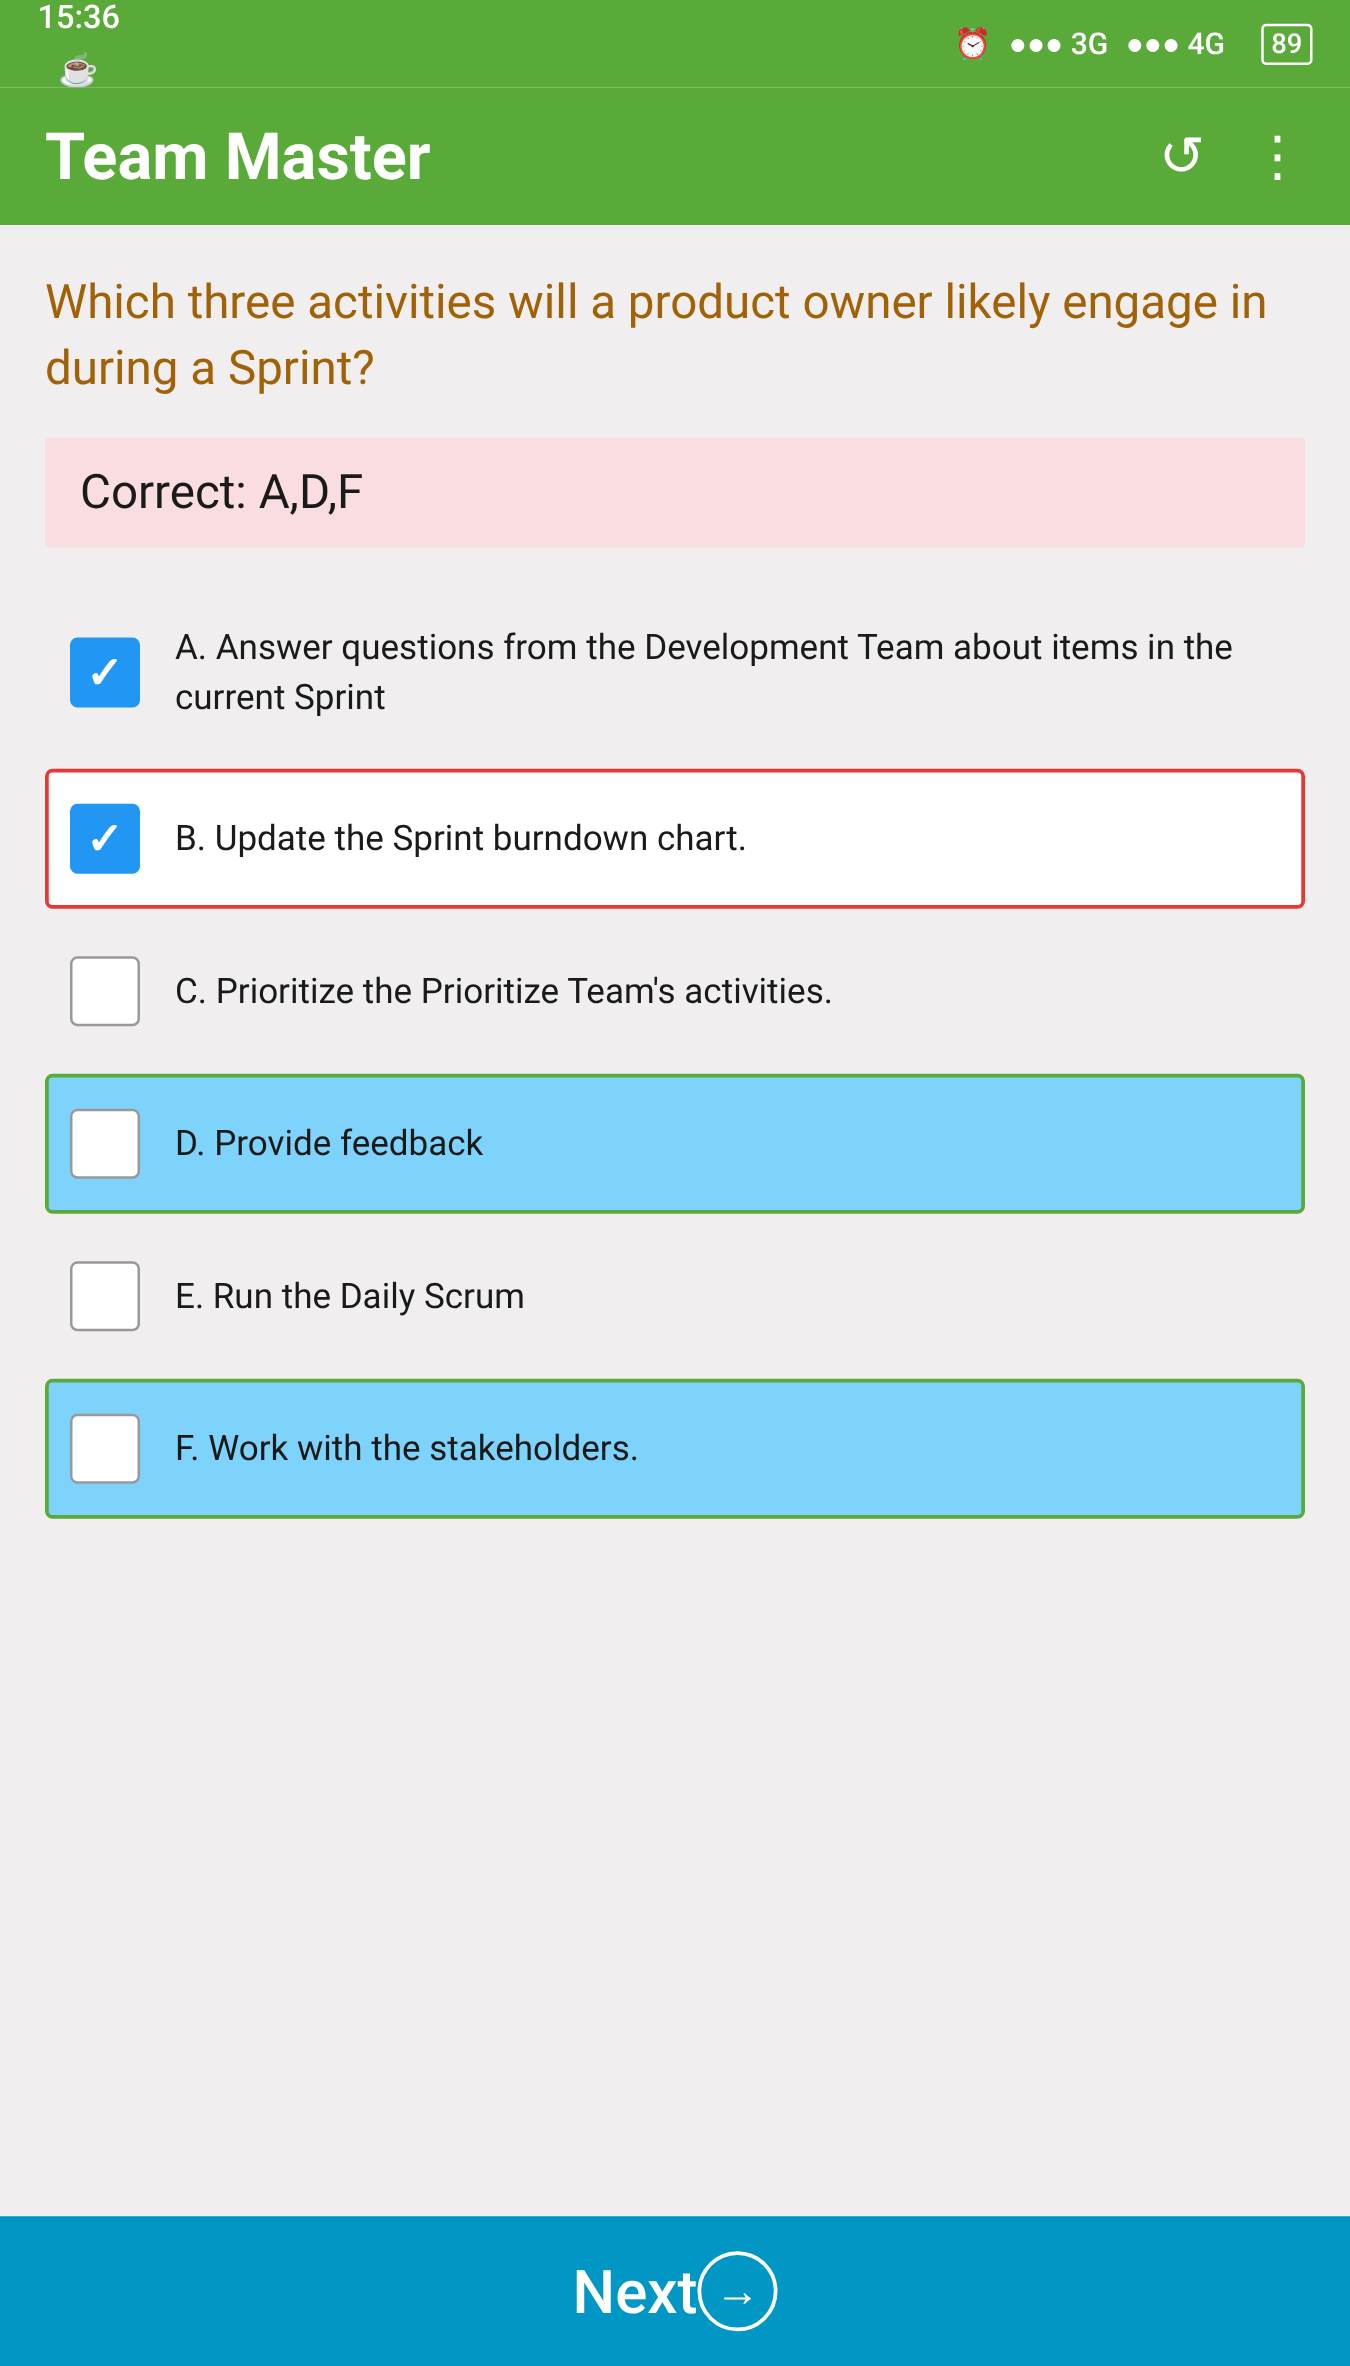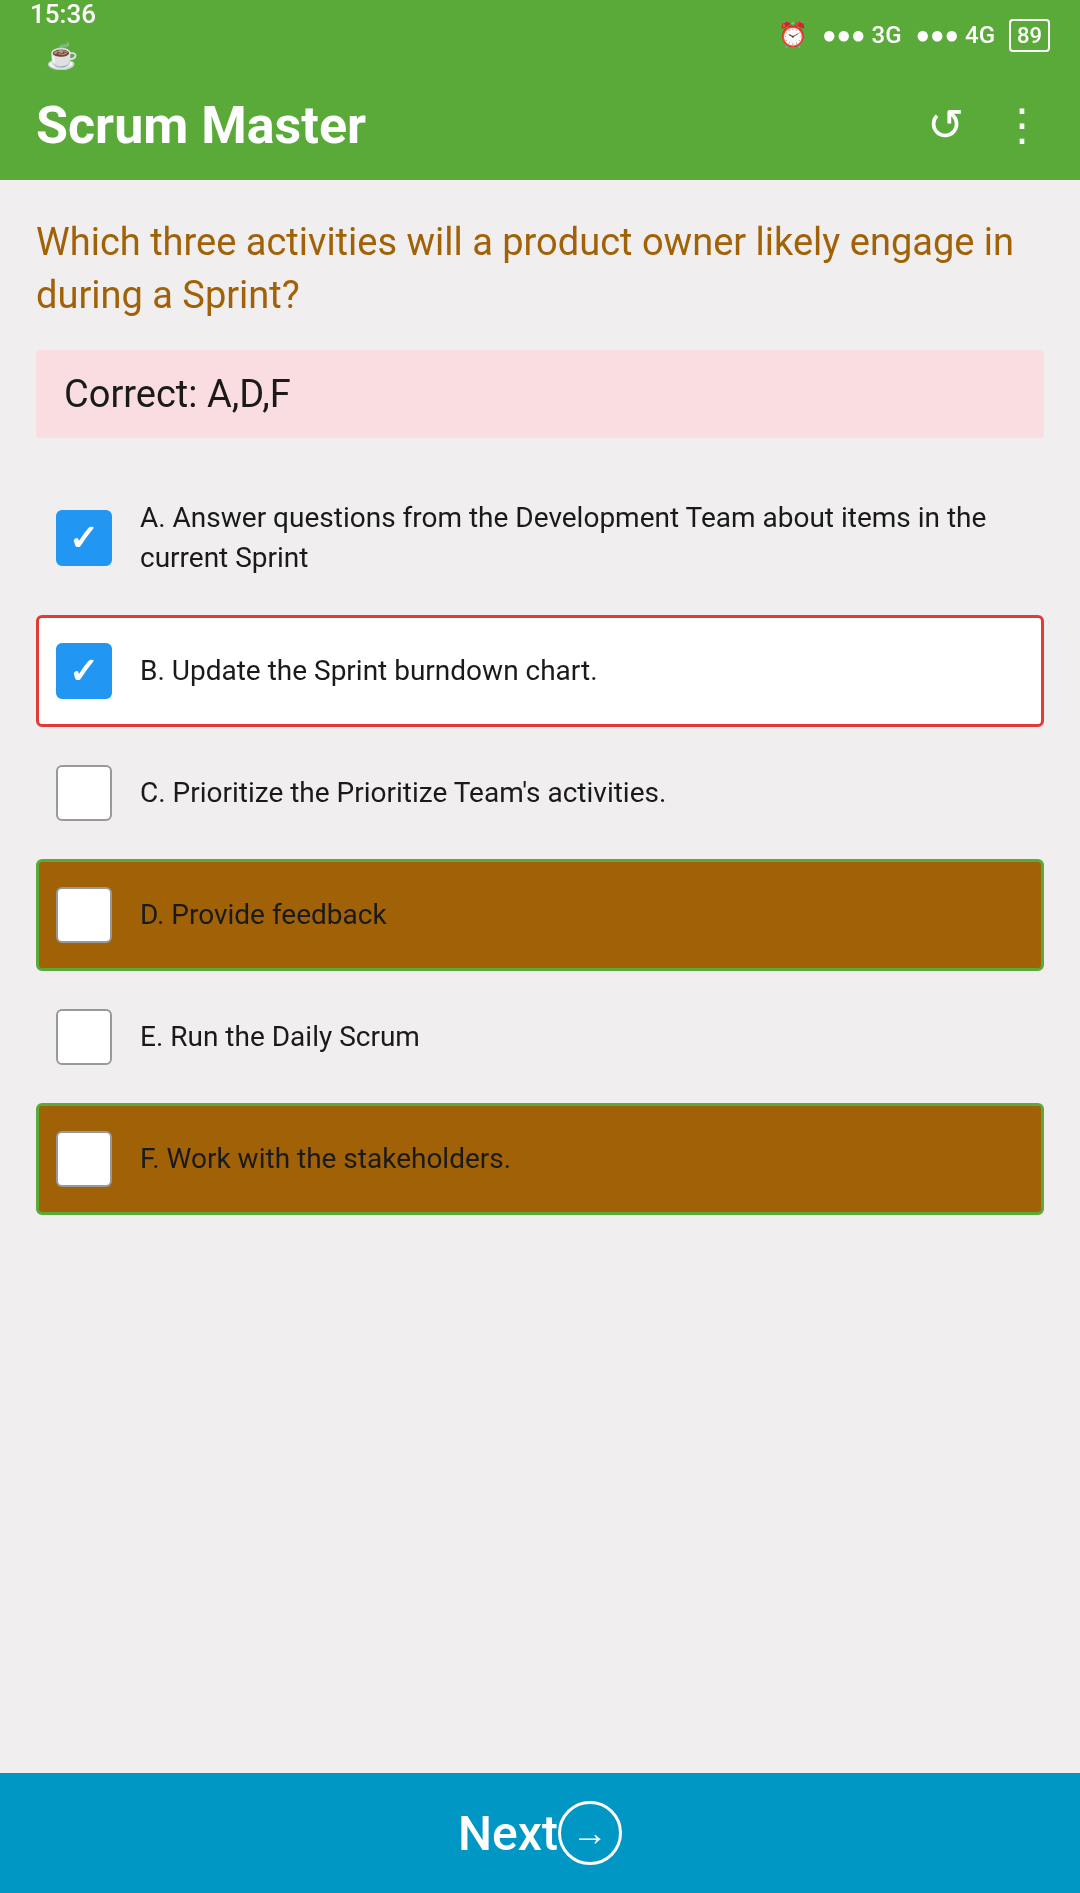--- a/index.html
+++ b/index.html
@@ -41,20 +41,21 @@
       gap: 14px;
       font-size: 24px;
     }
 
     .battery-icon {
       border: 2px solid white;
       border-radius: 4px;
       padding: 2px 6px;
       font-size: 22px;
       position: relative;
+      margin-left: 15px;
     }
 
     
     .app-bar {
       background: #5aaa3a;
       color: white;
       display: flex;
       justify-content: space-between;
       align-items: center;
       padding: 20px 36px;
@@ -119,21 +120,21 @@
       align-items: center;
       padding: 28px 20px;
       background: #f0eeee;
       border-radius: 6px;
       margin-bottom: 10px;
       cursor: pointer;
     }
 
     .option-item.correct-border {
       border: 3px solid #5aaa3a;
-      background: #a16207;
+      background: #7dd3fc;
       padding: 25px 17px;
     }
 
     .option-item.wrong-border {
       border: 3px solid #e53935;
       background: white;
       padding: 25px 17px;
     }
 
     .checkbox {
@@ -206,21 +207,21 @@
   </div>
   <div class="status-right">
     <span>⏰</span>
     <span>●●● <span>3G</span></span>
     <span>●●● <span>4G</span></span>
     <span class="battery-icon"><span>89</span></span>
   </div>
 </div>
 
 <div class="app-bar">
-  <span class="app-title">Scrum Master</span>
+  <span class="app-title">Team Master</span>
   <div class="app-bar-icons">
     <span class="icon-btn">↺</span>
     <span class="icon-btn">⋮</span>
   </div>
 </div>
 
 <div class="content">
 
   <p class="question-text">Which three activities will a product owner likely engage in during a Sprint?</p>
 

